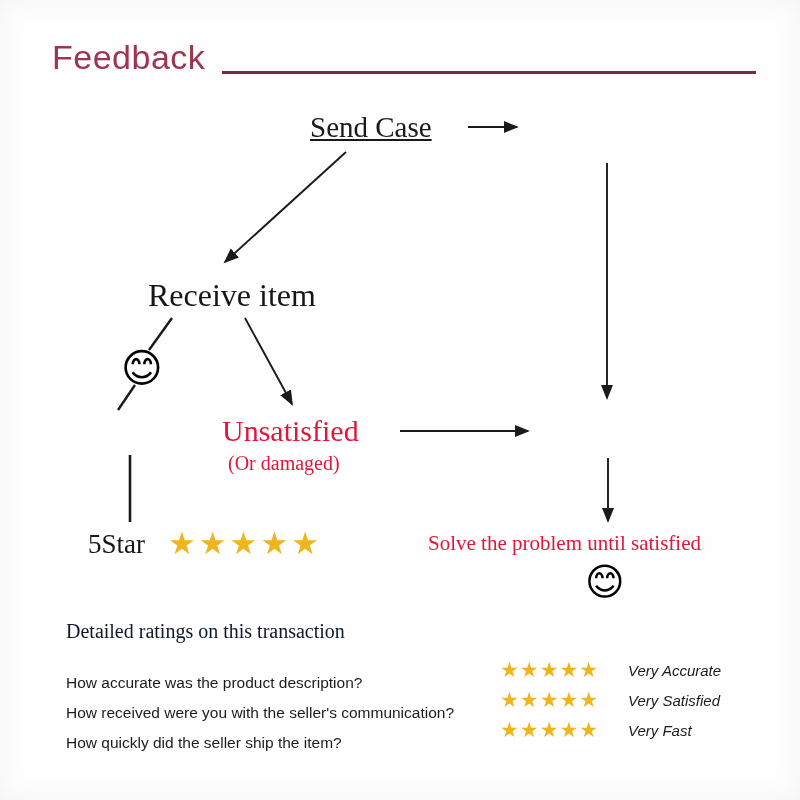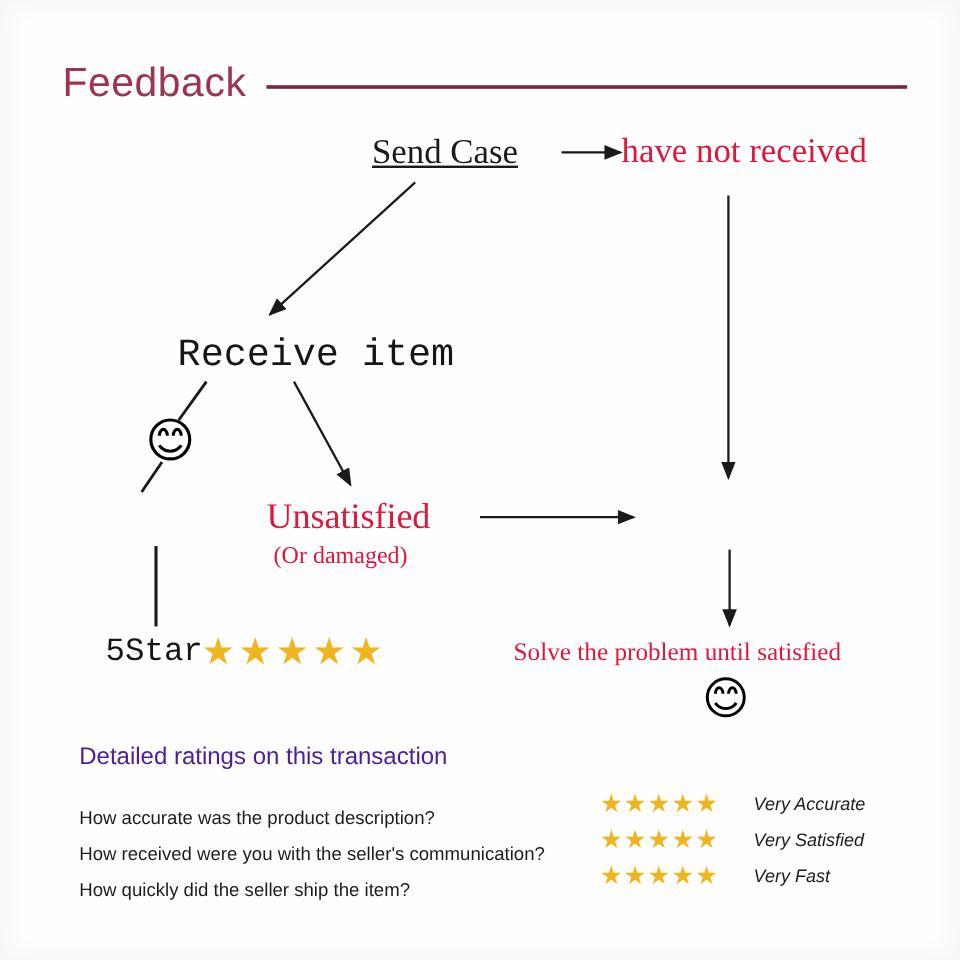--- a/index.html
+++ b/index.html
@@ -23,21 +23,21 @@
     pointer-events: none;
     box-shadow: inset 0 0 18px 6px rgba(245,245,245,0.95);
     z-index: 5;
   }
 
   .abs { position: absolute; }
 
   
   .title {
     left: 52px;
-    top: 50px;
+    top: 38px;
     font-family: "Liberation Sans", sans-serif;
     font-size: 34px;
     font-weight: 400;
     letter-spacing: 0.5px;
     color: #9e3450;
     white-space: nowrap;
   }
   .title-rule {
     left: 222px;
     top: 71px;
@@ -52,21 +52,21 @@
     color: #1a1a1a;
     white-space: nowrap;
     text-decoration: underline;
   }
   .serif-red {
     font-family: "Liberation Serif", serif;
     color: #e0173c;
     white-space: nowrap;
   }
   .sans-black {
-    font-family: Liberation Mono, monospace;
+    font-family: Liberation Serif, serif;
     color: #161616;
     white-space: nowrap;
   }
 
   #send-case   { left: 310px; top: 111px; font-size: 29px; }
   #have-not-received { left: 518px; top: 110px; font-size: 29px; }
   #receive-item { left: 148px; top: 277px; font-size: 32px; }
   #satisfied   { left: 74px;  top: 417px; font-size: 27px; }
   #unsatisfied { left: 222px; top: 414px; font-size: 30px; }
   #or-damaged  { left: 228px; top: 452px; font-size: 20px; }
@@ -101,23 +101,23 @@
   }
   #five-star-row {
     left: 168px;
     top: 528px;
     font-size: 31px;
   }
 
   
   #ratings-block { left: 66px; top: 620px; }
   .ratings-heading {
-    font-family: Liberation Sans, sans-serif;
+    font-family: Liberation Serif, serif;
     font-size: 20px;
-    color: #4c1d95;
+    color: #0f172a;
     white-space: nowrap;
     margin-bottom: 12px;
   }
   .rating-row {
     display: flex;
     align-items: center;
     height: 30px;
     white-space: nowrap;
   }
   .rating-question {
@@ -171,21 +171,20 @@
 
     <line x1="130" y1="455" x2="130" y2="522" stroke="#1a1a1a" stroke-width="2.6"></line>
 
     <line x1="400" y1="431" x2="528" y2="431" stroke="#1a1a1a" stroke-width="1.9" marker-end="url(#arrowBlack)"></line>
 
     <line x1="608" y1="458" x2="608" y2="521" stroke="#1a1a1a" stroke-width="1.9" marker-end="url(#arrowBlack)"></line>
   </svg>
 
   <div id="send-case" class="abs serif-black">Send Case</div>
 
-  <div id="have-not-received" class="abs serif-red">have not received</div>
 
   <div id="receive-item" class="abs sans-black">Receive item</div>
 
   <div id="emoji-receive" class="abs emoji">😊</div>
 
 
   <div id="unsatisfied" class="abs serif-red">Unsatisfied</div>
 
   <div id="or-damaged" class="abs serif-red">(Or damaged)</div>
 

